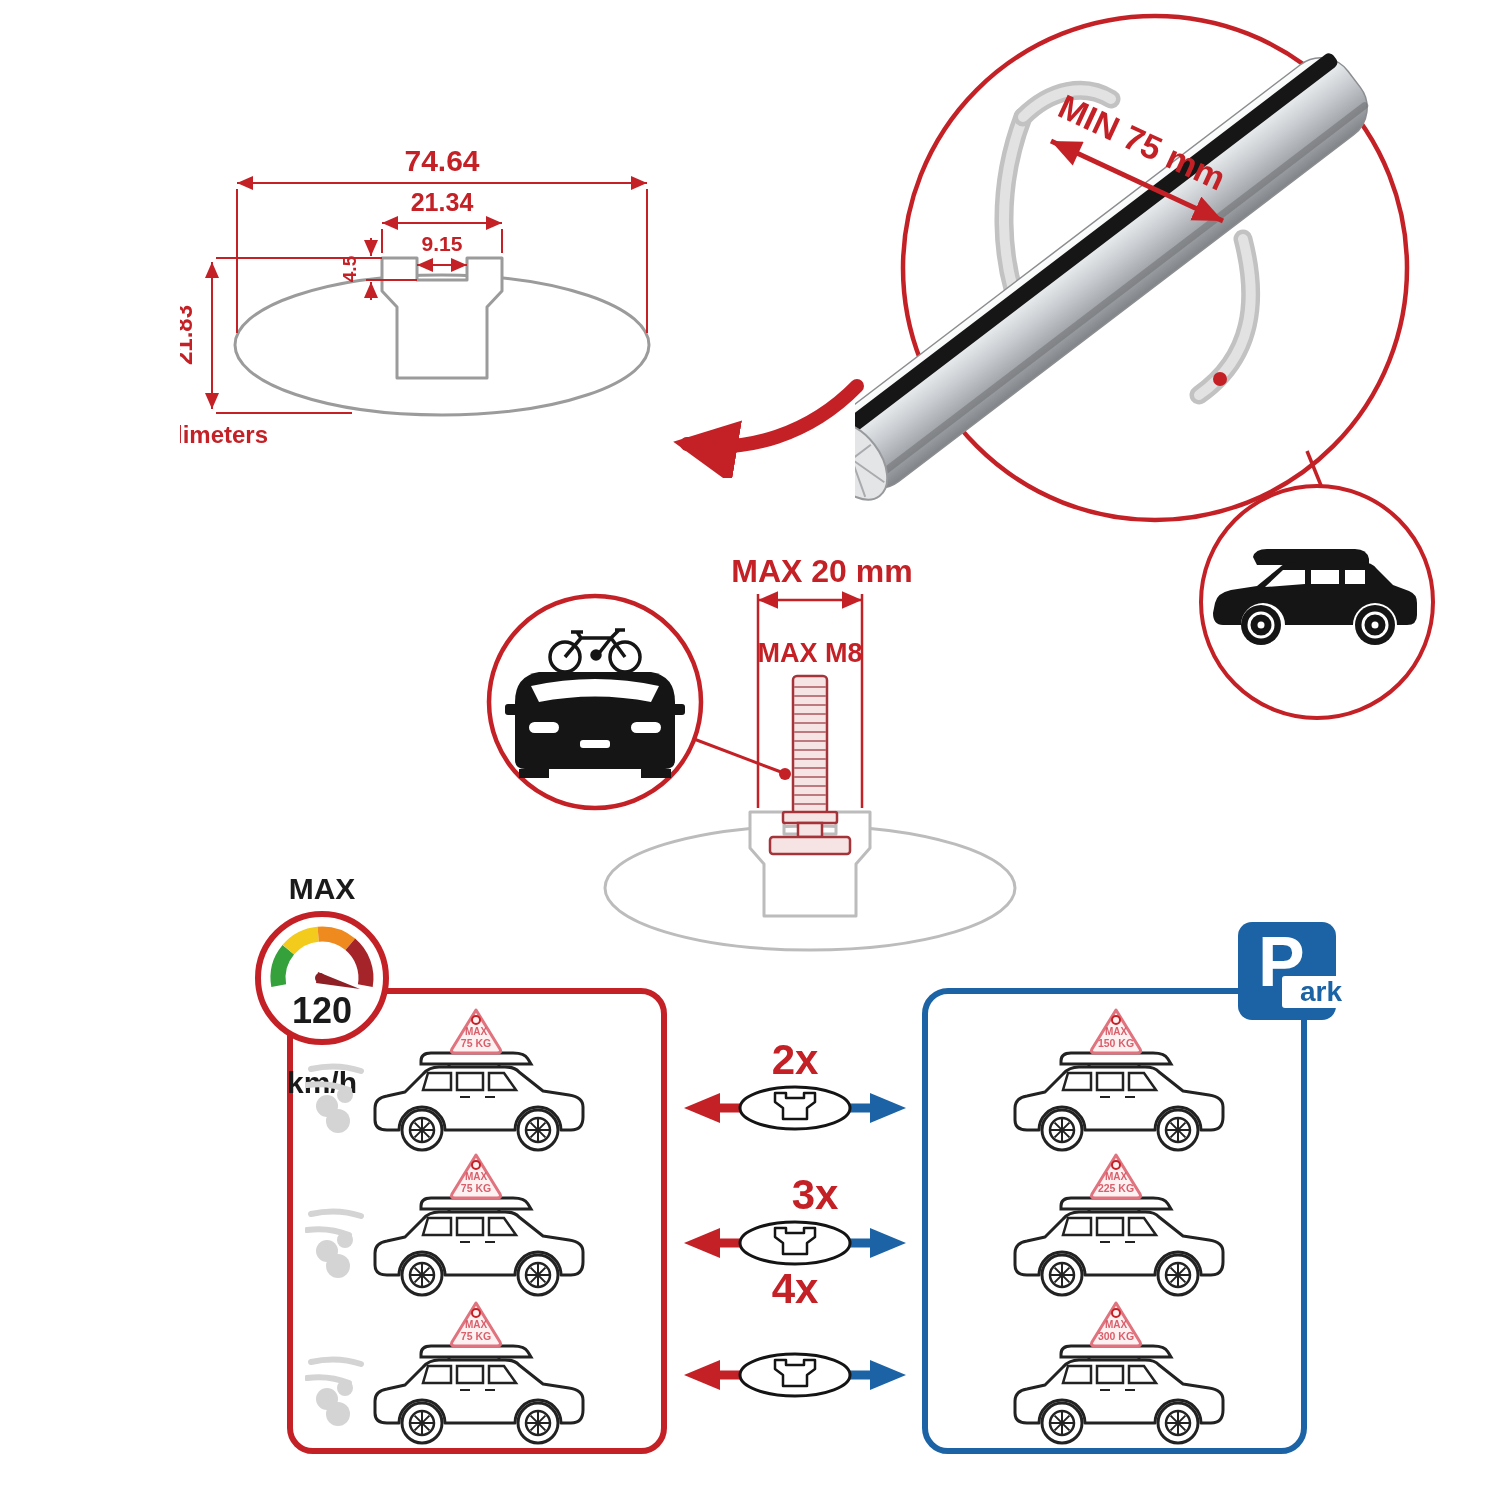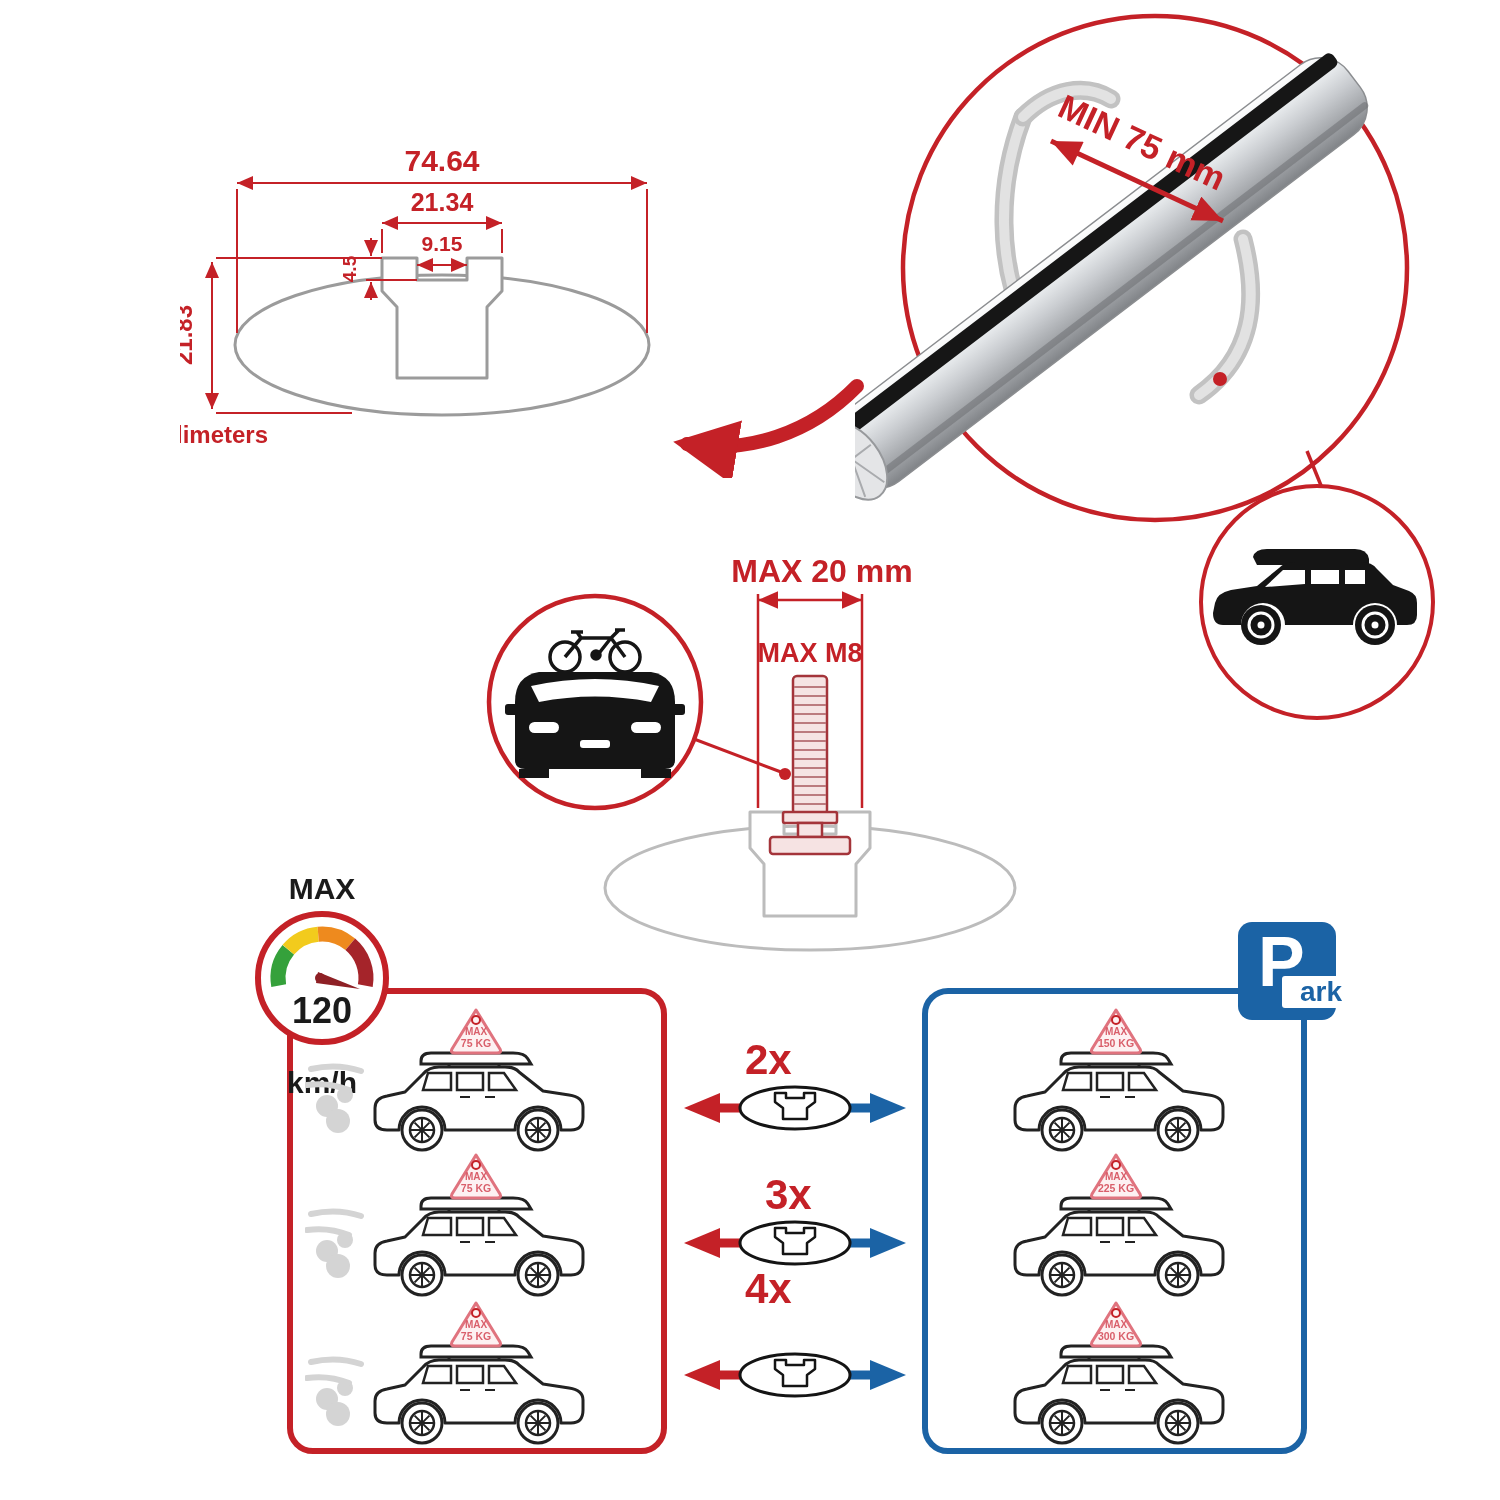--- a/index.html
+++ b/index.html
@@ -5,21 +5,21 @@
   *{margin:0;padding:0;box-sizing:border-box}
   html,body{background:#fff}
   #stage{position:relative;width:1500px;height:1500px;background:#fff;overflow:hidden;
          font-family:"Liberation Sans",sans-serif}
   .abs{position:absolute}
   text{font-family:"Liberation Sans",sans-serif}
   .dim{fill:#c42127;font-weight:700;text-anchor:middle}
   .redlbl{fill:#c42127;font-weight:700;text-anchor:middle}
   .blklbl{fill:#1a1a1a;font-weight:700;text-anchor:middle}
   .badge-t{fill:#d95f6b;font-weight:700;text-anchor:middle}
-  .mult{width:100px;text-align:left;font-weight:700;font-size:42px;color:#c42127}
+  .mult{width:100px;text-align:center;font-weight:700;font-size:42px;color:#c42127}
 </style>
 </head>
 <body>
 
 <div id="stage">
 
   <svg width="0" height="0" style="position:absolute" aria-hidden="true">
     <defs>
       <g id="suv-line" stroke="#222" fill="#fff">
         <path d="M 56 16 Q 56 8 66 8 L 148 8 Q 160 8 163 14 L 166 19 L 56 19 Z" stroke-width="3"></path>

